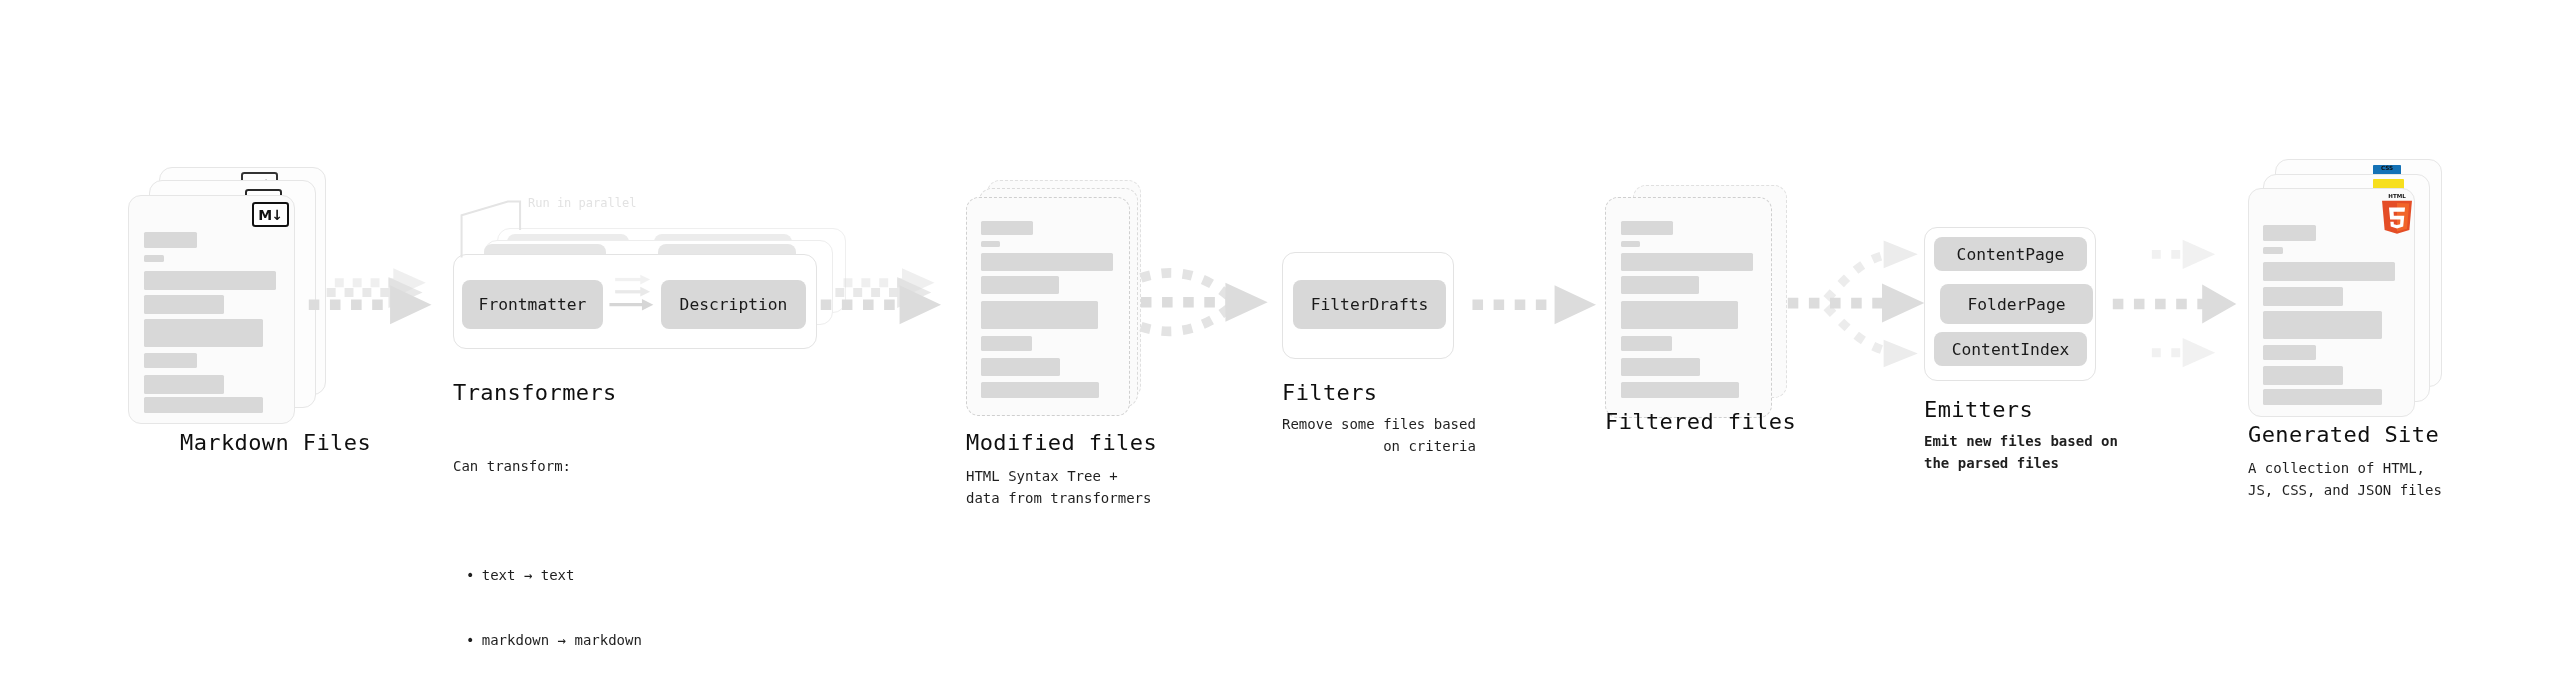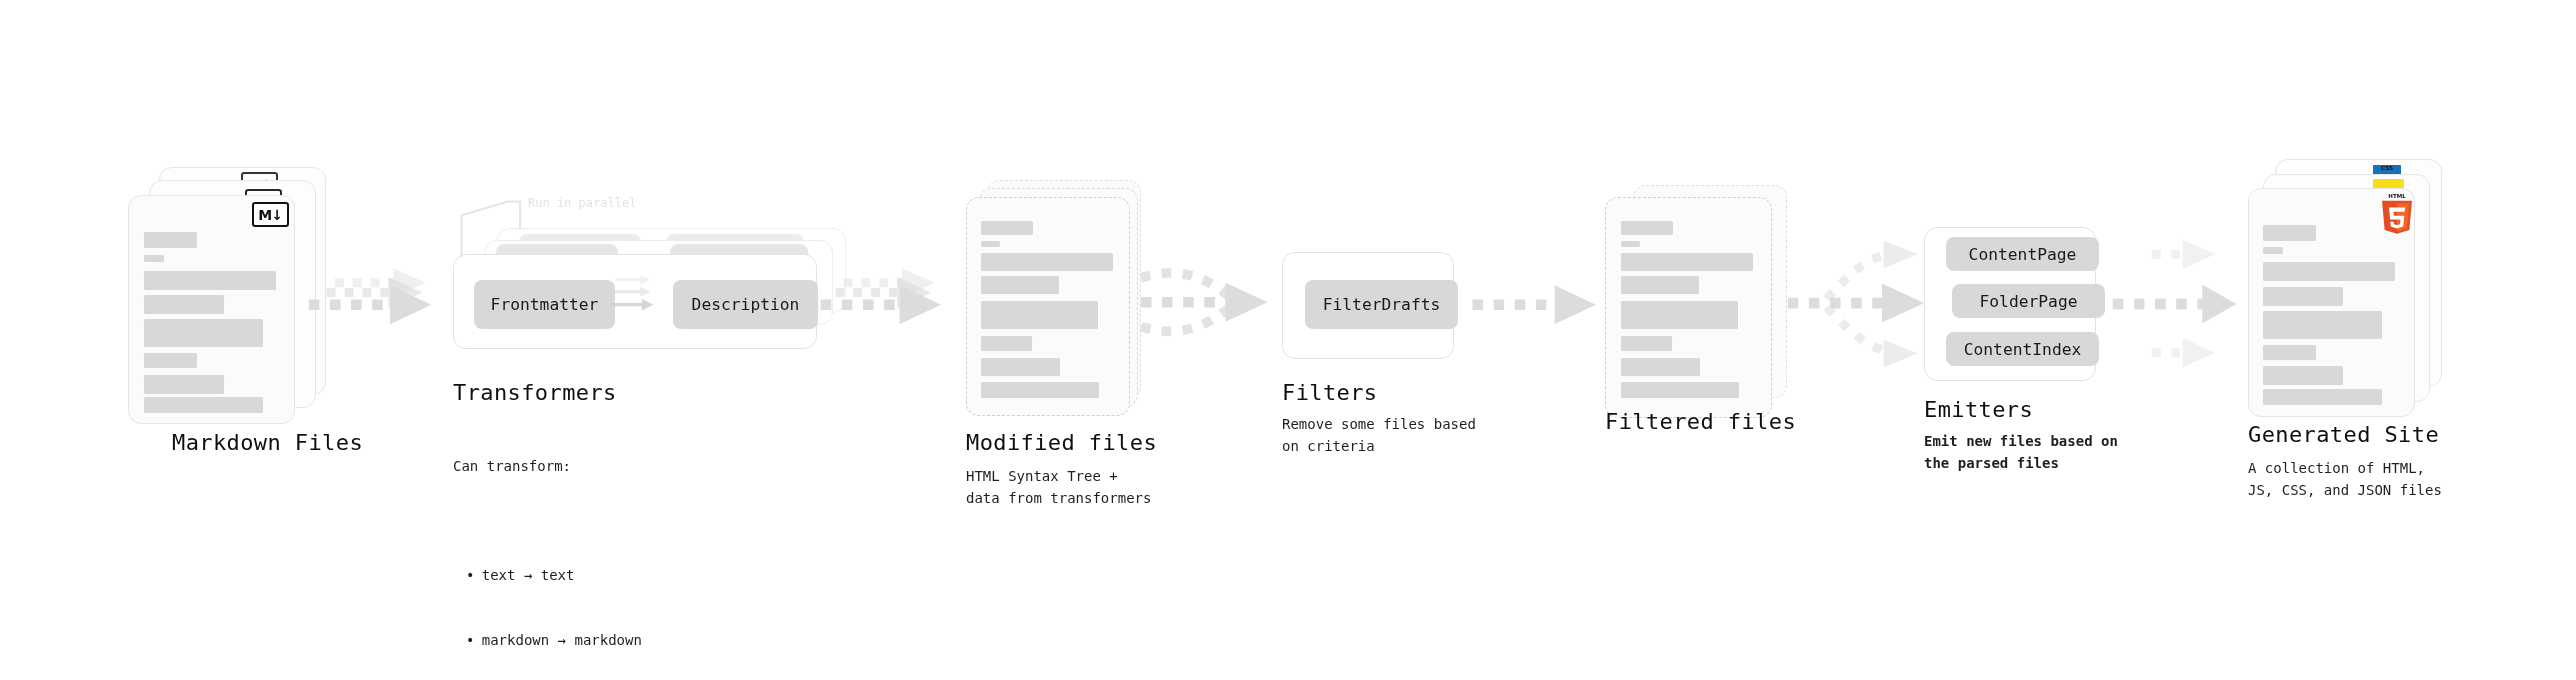--- a/index.html
+++ b/index.html
@@ -89,21 +89,20 @@
     position: absolute;
     background: #d8d8d8;
     border-radius: 8.1px;
     display: flex;
     align-items: center;
     justify-content: center;
     font-size: 16.3px;
     color: #1a1a1a;
     box-sizing: border-box;
     white-space: nowrap;
-    margin-left: 12px;
   }
 
   
   .caption-title {
     position: absolute;
     font-size: 22px;
     letter-spacing: 0.4px;
     color: #0f0f0f;
     white-space: nowrap;
   }
@@ -150,21 +149,21 @@
 
     <div class="skel" style="left:144px; top:232px; width:53px;  height:16.3px;"></div>
     <div class="skel" style="left:144px; top:255px; width:19.5px;  height:6.5px;"></div>
     <div class="skel" style="left:144px; top:271px; width:132px; height:18.7px;"></div>
     <div class="skel" style="left:144px; top:295px; width:80px;  height:18.7px;"></div>
     <div class="skel" style="left:144px; top:319px; width:119px; height:28px;"></div>
     <div class="skel" style="left:144px; top:353px; width:53px;  height:15.4px;"></div>
     <div class="skel" style="left:144px; top:375px; width:80px;  height:18.7px;"></div>
     <div class="skel" style="left:144px; top:397px; width:119px; height:16.3px;"></div>
 
-    <div class="caption-title" style="left:128px; top:430px;padding-left:44px;">Markdown Files</div>
+    <div class="caption-title" style="left:136px; top:430px;padding-left:44px;">Markdown Files</div>
   </div>
 
   <div class="node">
 
     <div class="annot" style="left:528px; top:196px;">Run in parallel</div>
 
     <div class="groupbox" style="left:497px; top:228px; width:349px; height:85px; border-color:#efefef;"></div>
     <div class="chip" style="left:507px; top:234px; width:122px; height:60px; background:#ececec; color:transparent;">Frontmatter</div>
     <div class="chip" style="left:654px; top:234px; width:138px; height:60px; background:#ececec; color:transparent;">Description</div>
 
@@ -207,21 +206,21 @@
     <div class="caption-title" style="left:966px; top:430px;">Modified files</div>
     <div class="caption-sub" style="left:966px; top:466px;">HTML Syntax Tree +
 data from transformers</div>
   </div>
 
   <div class="node">
     <div class="groupbox" style="left:1282px; top:252px; width:172px; height:107px;"></div>
     <div class="chip" style="left:1293px; top:280px; width:153px; height:49px;">FilterDrafts</div>
 
     <div class="caption-title" style="left:1282px; top:380px;">Filters</div>
-    <div class="caption-sub" style="left:1282px; top:414px;">Remove some files based
+    <div class="caption-sub" style="left:1282px; top:414px;text-align:right;">Remove some files based
 on criteria</div>
   </div>
 
   <div class="node">
 
     <div class="filecard dashed" style="left:1633px; top:185px; width:154px; height:213px; border-color:#e0e0e0;"></div>
     <div class="filecard dashed" style="left:1605px; top:197px; width:167px; height:221px;"></div>
 
     <div class="skel" style="left:1621px; top:221px; width:52px;  height:14px;"></div>
     <div class="skel" style="left:1621px; top:241px; width:18.7px;  height:5.7px;"></div>
@@ -232,21 +231,21 @@
     <div class="skel" style="left:1621px; top:358px; width:79px;  height:18px;"></div>
     <div class="skel" style="left:1621px; top:382px; width:118px; height:16.3px;"></div>
 
     <div class="caption-title" style="left:1605px; top:409px;">Filtered files</div>
   </div>
 
   <div class="node">
     <div class="groupbox" style="left:1924px; top:227px; width:172px; height:154px;"></div>
 
     <div class="chip" style="left:1934px; top:237px; width:153px; height:34px;">ContentPage</div>
-    <div class="chip" style="left:1940px; top:284px; width:153px; height:34px;">FolderPage</div>
+    <div class="chip" style="left:1940px; top:284px; width:153px; height:40px;">FolderPage</div>
     <div class="chip" style="left:1934px; top:332px; width:153px; height:34px;">ContentIndex</div>
 
     <div class="caption-title" style="left:1924px; top:397px;">Emitters</div>
     <div class="caption-sub" style="left:1924px; top:431px;font-weight:bold;">Emit new files based on
 the parsed files</div>
   </div>
 
   <div class="node">
 
     <div class="filecard ghost" style="left:2275px; top:159px; width:167px; height:228px;"></div>

